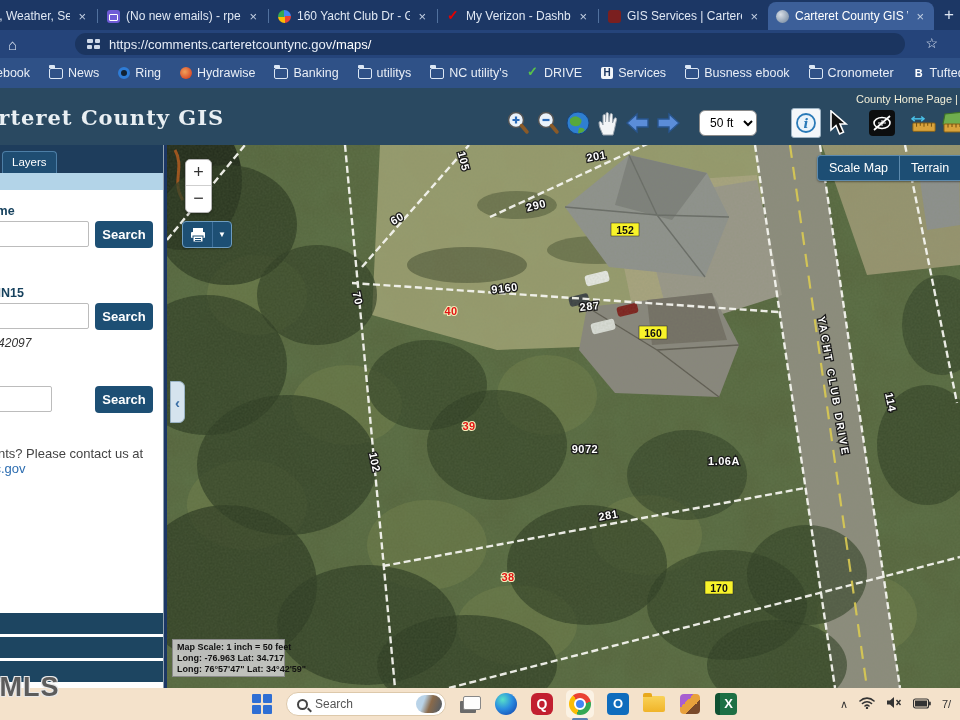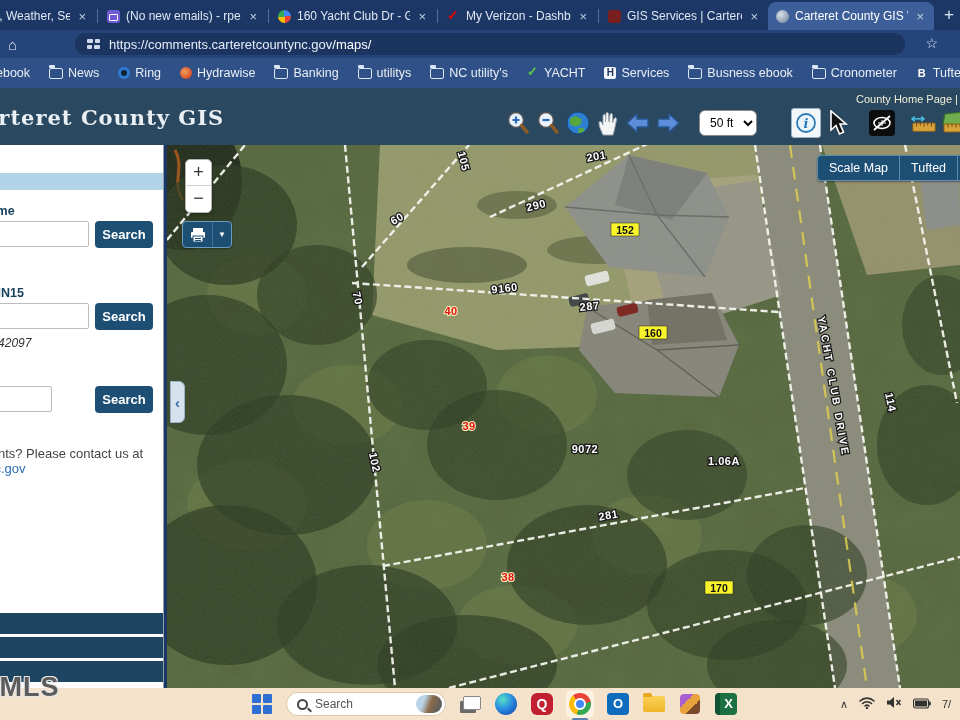--- a/index.html
+++ b/index.html
@@ -212,21 +212,21 @@
   <div class="bm">
       <span class="bmi folder"></span>
       <span>utilitys</span>
     </div>
   <div class="bm">
       <span class="bmi folder"></span>
       <span>NC utility's</span>
     </div>
   <div class="bm">
       <span class="bmi cams"></span>
-      <span>YACHT</span>
+      <span>DRIVE</span>
     </div>
   <div class="bm">
       <span class="bmi hlet">H</span>
       <span>Services</span>
     </div>
   <div class="bm">
       <span class="bmi folder"></span>
       <span>Busness ebook</span>
     </div>
   <div class="bm">
@@ -316,20 +316,23 @@
           <path d="M7 14 v3.5 M11 14 v3 M15 14 v3.5 M19 14 v3" stroke="#6b4a0e" stroke-width="1"></path>
         </svg>
     </span>
 
   </div>
 </div>
 
 <div class="content">
 
   <div class="sidebar">
+    <div class="sbtabs">
+      <div class="sbtab">Layers</div>
+    </div>
     <div class="sbstrip"></div>
     <div class="sbinner">
       <div class="sblabel" style="left:-30px;top:14px">Search by Owner Name</div>
       <input class="sbinput" style="top: 31px; text-indent: -62px;" placeholder="Owner Name">
       <button class="sbbtn" style="top:31px">Search</button>
 
       <div class="sblabel" style="left:-52px;top:96px">Search by Parcel ID or PIN15</div>
       <input class="sbinput" style="top: 113px; text-indent: -70px;" placeholder="Parcel ID or PIN15">
       <button class="sbbtn" style="top:113px">Search</button>
       <div class="sbexample" style="left:-7px;top:146px">Example: 636615842097</div>
@@ -471,22 +474,27 @@
             <rect x="1" y="4" width="14" height="6" rx="1" fill="#fff"></rect>
             <rect x="3" y="8" width="10" height="6" fill="#fff" stroke="#1d4f74" stroke-width="1"></rect>
             <path d="M5 10.5 h6 M5 12.5 h6" stroke="#1d4f74" stroke-width="1"></path>
           </svg>
       </span>
       <span class="pcaret"></span>
     </div>
     <div class="collapse"></div>
     <div class="basemaps">
       <div class="bmapbtn">Scale Map</div>
-      <div class="bmapbtn">Tufted</div>
+      <div class="bmapbtn">Terrain</div>
       <div class="bmapbtn">Photo</div>
+    </div>
+    <div class="scalebox">
+      <div>Map Scale: 1 inch = 50 feet</div>
+      <div>Long: -76.963 Lat: 34.717</div>
+      <div>Long: 76°57'47" Lat: 34°42'59"</div>
     </div>
   </div>
 </div>
 
 <div class="watermark">NCRMLS</div>
 
 <div class="taskbar">
   <div class="tbgroup">
     <span class="tico">
         <span class="startico">

